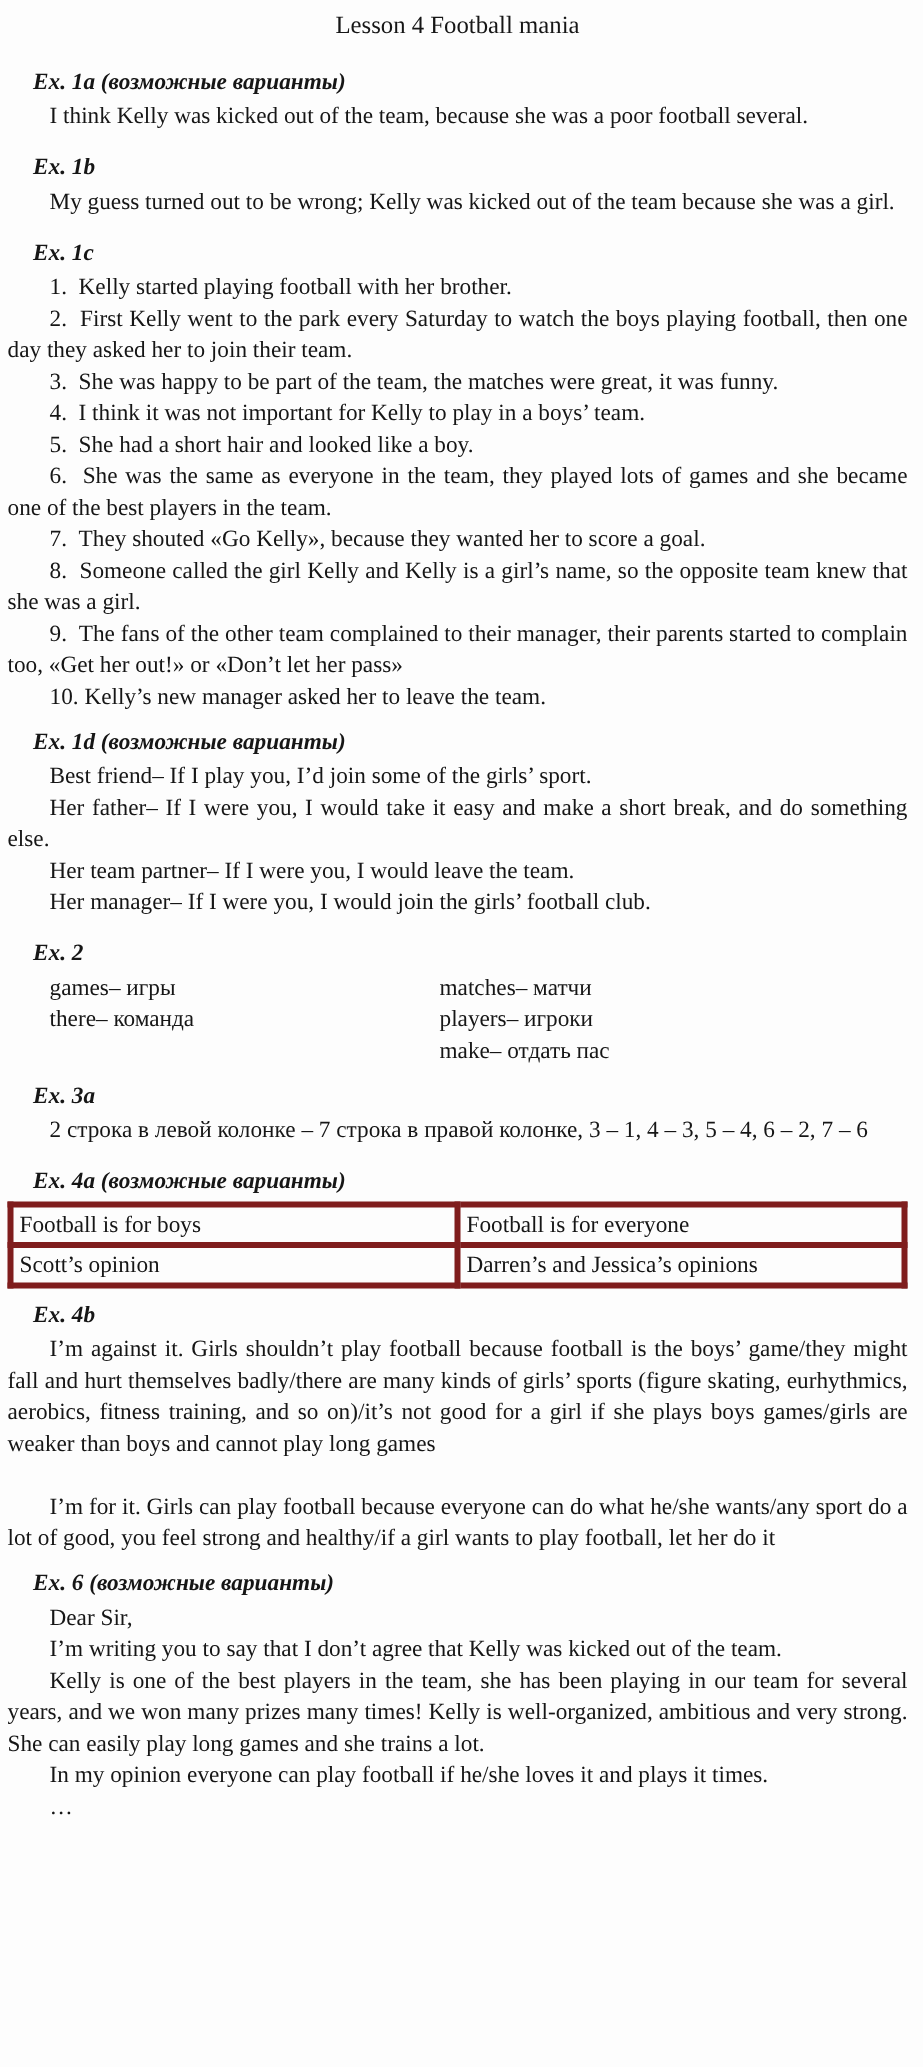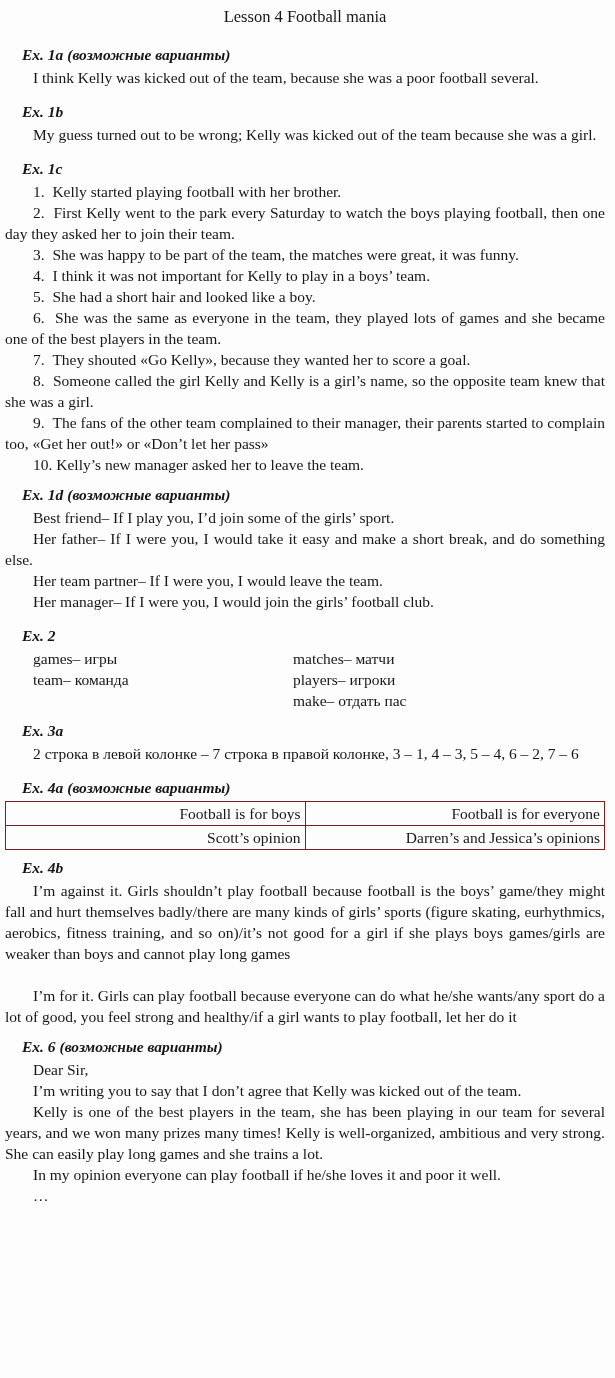--- a/index.html
+++ b/index.html
@@ -46,22 +46,22 @@
   .pairs { display: flex; }
   .pairs .col-left { width: 48%; box-sizing: border-box; padding-left: 28px; }
   .pairs .col-right { flex: 1; }
   table.opinions {
     width: 100%;
     border-collapse: collapse;
     margin-top: 3px;
     table-layout: fixed;
   }
   table.opinions td {
-    border: 1px solid #7f1d1d;
-    text-align: right;
+    border: 4px solid #7f1d1d;
+    text-align: left;
     font-size: 15.5px;
     line-height: 21px;
     padding: 1px 4px;
   }
 </style>
 </head>
 <body>
 
 <div class="page">
 
@@ -97,21 +97,21 @@
     <p class="ind just">Her father– If I were you, I would take it easy and make a short break, and do something else.</p>
     <p class="ind just">Her team partner– If I were you, I would leave the team.</p>
     <p class="ind just">Her manager– If I were you, I would join the girls’ football club.</p>
   </section>
 
   <section class="s-ex2">
     <h2 class="ex">Ex. 2</h2>
     <div class="pairs">
       <div class="col-left">
         <p>games– игры</p>
-        <p>team– команда</p>
+        <p>there– команда</p>
       </div>
       <div class="col-right">
         <p>matches– матчи</p>
         <p>players– игроки</p>
         <p>make– отдать пас</p>
       </div>
     </div>
   </section>
 
   <section class="s-ex3a">
@@ -139,17 +139,17 @@
     <h2 class="ex">Ex. 4b</h2>
     <p class="ind just">I’m against it. Girls shouldn’t play football because football is the boys’ game/they might fall and hurt themselves badly/there are many kinds of girls’ sports (figure skating, eurhythmics, aerobics, fitness training, and so on)/it’s not good for a girl if she plays boys games/girls are weaker than boys and cannot play long games</p>
     <p class="ind just gap-top">I’m for it. Girls can play football because everyone can do what he/she wants/any sport do a lot of good, you feel strong and healthy/if a girl wants to play football, let her do it</p>
   </section>
 
   <section class="s-ex6">
     <h2 class="ex">Ex. 6 (возможные варианты)</h2>
     <p class="ind just">Dear Sir,</p>
     <p class="ind just">I’m writing you to say that I don’t agree that Kelly was kicked out of the team.</p>
     <p class="ind just">Kelly is one of the best players in the team, she has been playing in our team for several years, and we won many prizes many times! Kelly is well-organized, ambitious and very strong. She can easily play long games and she trains a lot.</p>
-    <p class="ind just">In my opinion everyone can play football if he/she loves it and poor it well.</p>
+    <p class="ind just">In my opinion everyone can play football if he/she loves it and plays it times.</p>
     <p class="ind">…</p>
   </section>
 
 </div>
 
 </body></html>

